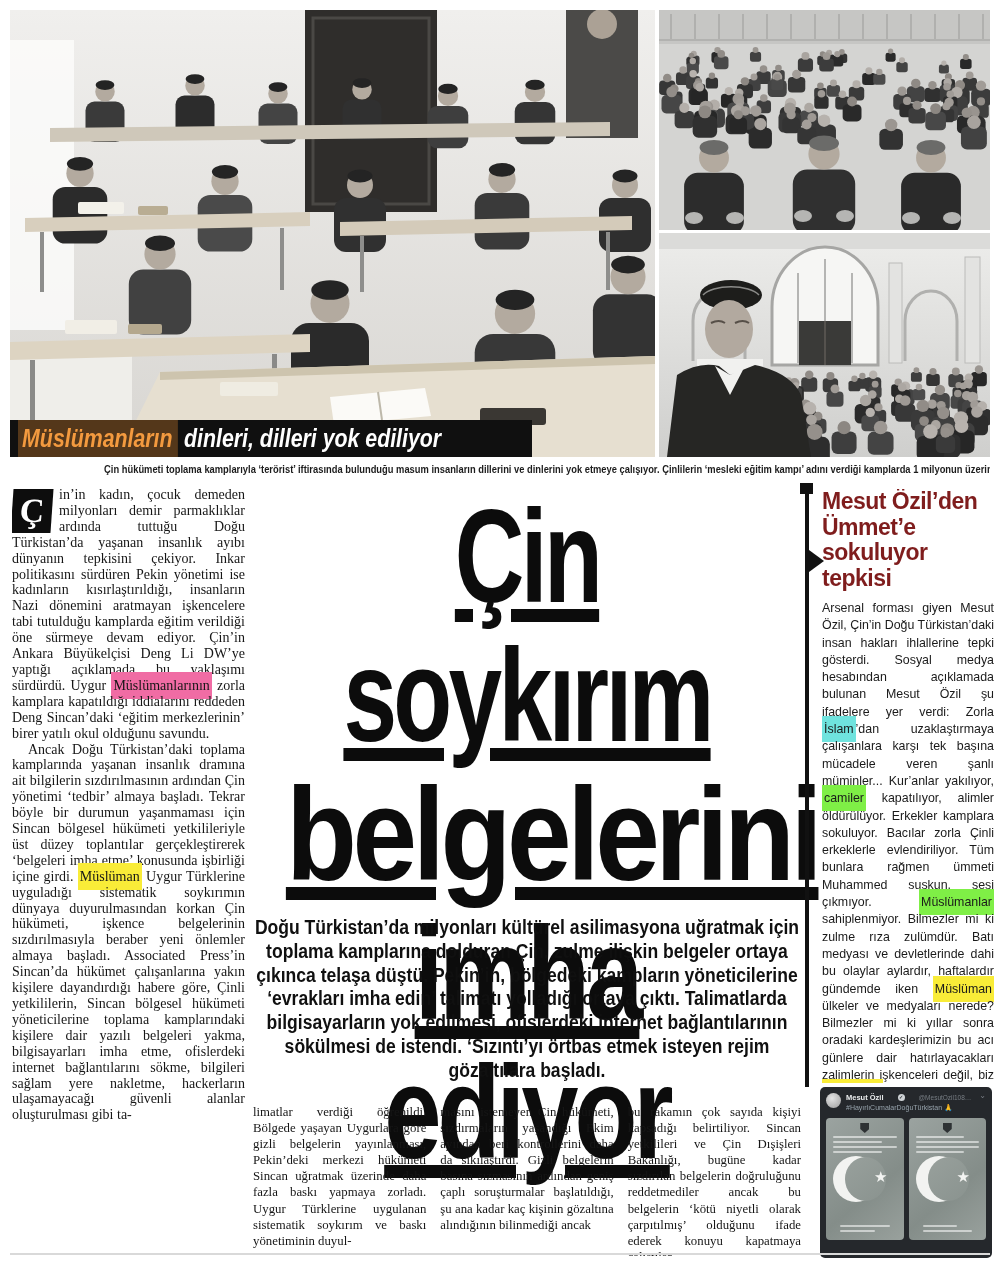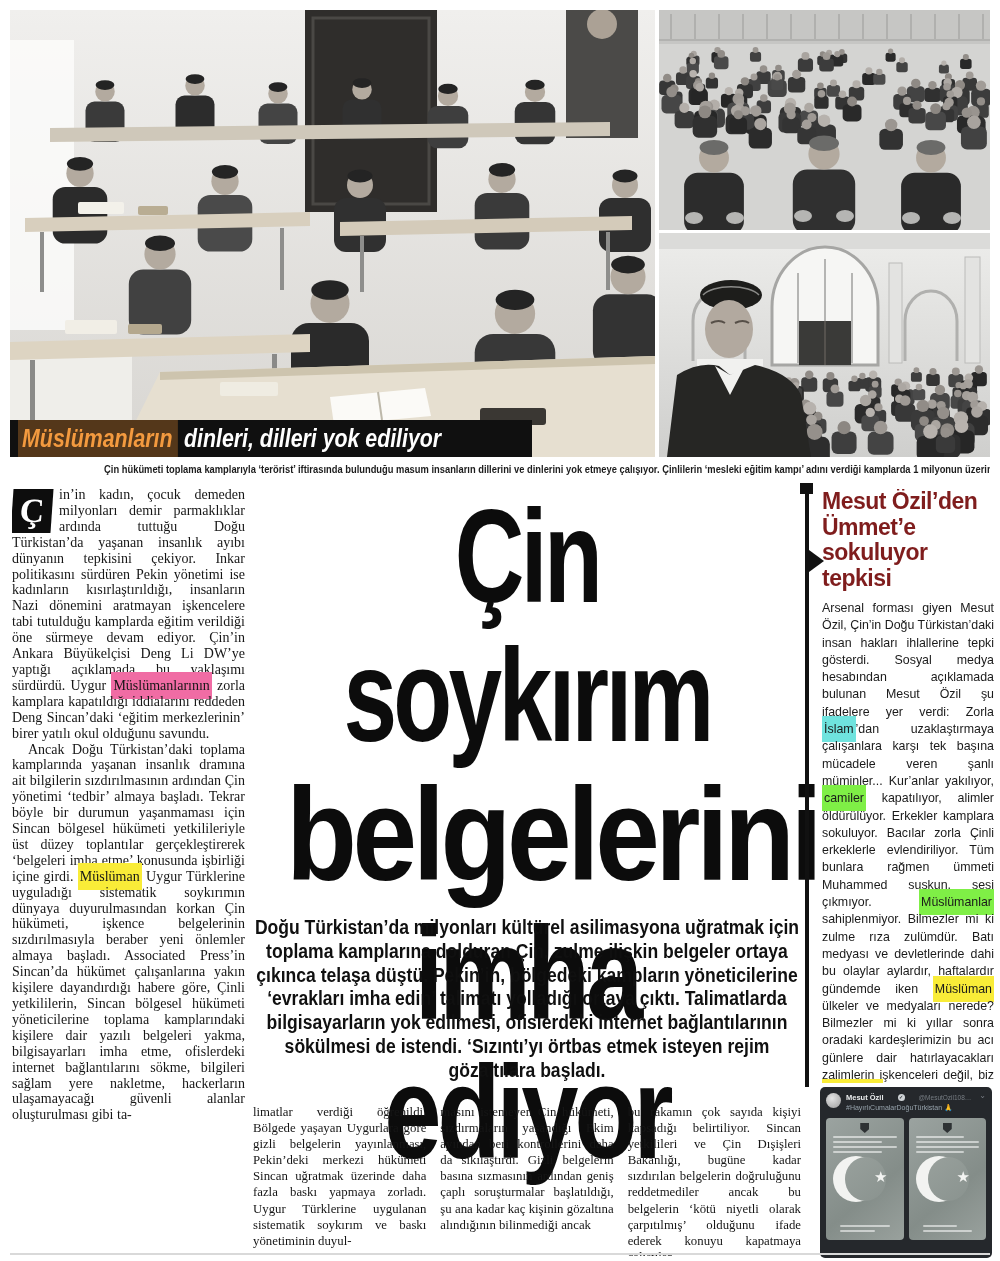--- a/index.html
+++ b/index.html
@@ -36,21 +36,21 @@
           font-family:"Liberation Serif",serif;font-weight:bold;font-size:34px;line-height:44px;text-align:center;
           transform:skewX(-4deg);}
   .hl{padding:6px 2px;}
   .hl-pink{background:var(--hl-pink);}
   .hl-yellow{background:var(--hl-yellow);}
   .hl-green{background:var(--hl-green);}
   .hl-cyan{background:var(--hl-cyan);}
   .seg-bold{font-weight:bold;font-family:"Liberation Sans",sans-serif;}
   
   .headline{position:absolute;left:253px;top:487px;width:548px;color:#0c0c0c;
-          font-family:"Liberation Sans",sans-serif;font-weight:bold;}
+          font-family:"Liberation Sans",sans-serif;font-weight:bold;text-decoration:underline;}
   .headline .hl-line{display:block;width:548px;text-align:center;font-size:132px;line-height:139px;letter-spacing:-5px;}
   .sx1{transform:scaleX(.73);transform-origin:center;}
   .sx2{transform:scaleX(.88);transform-origin:center;}
   .sx3{transform:scaleX(.78);transform-origin:center;}
   
   .intro{position:absolute;left:222px;top:916px;width:610px;transform:scaleX(.9);transform-origin:center;
           font-family:"Liberation Sans",sans-serif;font-weight:bold;font-size:19.5px;line-height:23.8px;
           text-align:center;color:#101010;}
   
   .bottom-cols{position:absolute;left:253px;top:1104px;width:548px;height:152px;display:flex;gap:14px;overflow:hidden;}

